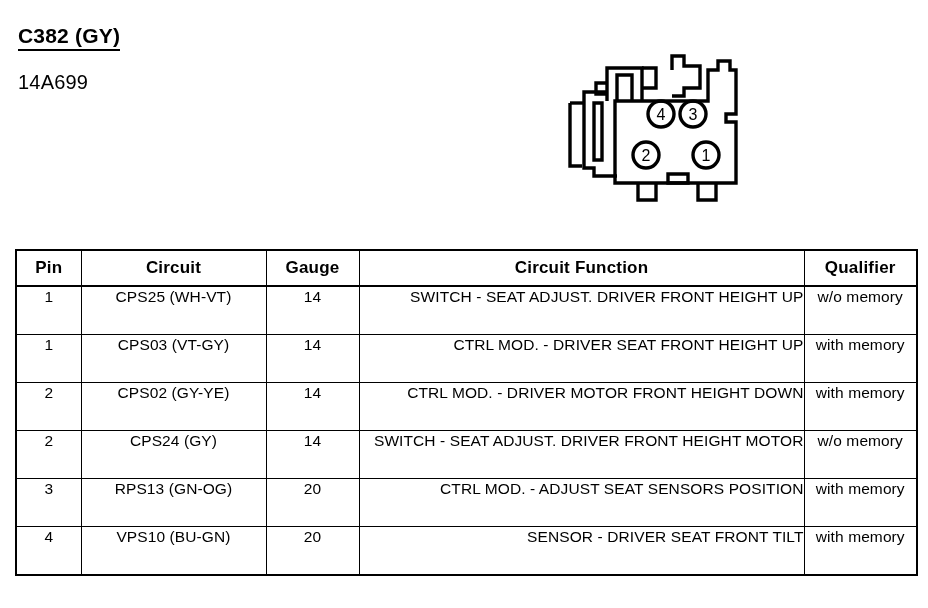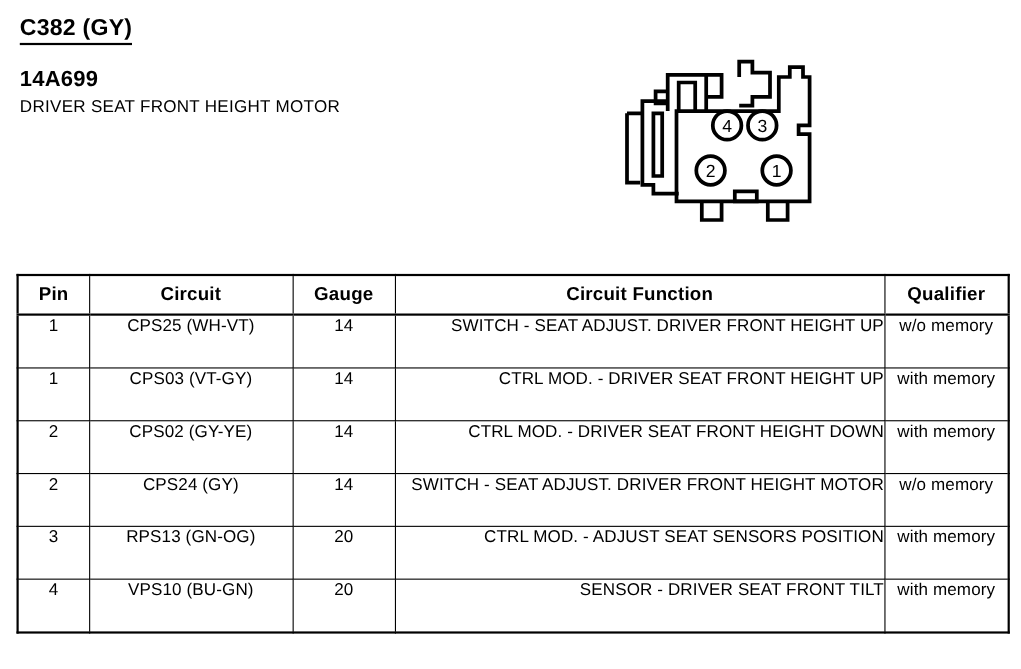--- a/index.html
+++ b/index.html
@@ -14,35 +14,35 @@
     position: relative;
     font-family: "Liberation Sans", sans-serif;
     color: #000000;
     overflow: hidden;
   }
 
   
   #header-block {
     position: absolute;
     left: 18px;
-    top: 14px;
+    top: 24px;
     width: 520px;
   }
   #connector-id {
     font-size: 21px;
     font-weight: bold;
     letter-spacing: 0.2px;
     line-height: 1.12;
     display: inline-block;
     border-bottom: 2.5px solid #000;
     padding-bottom: 1px;
   }
   #part-number {
     font-size: 20px;
-    font-weight: bold;
+    font-weight: normal;
     letter-spacing: 0.2px;
     margin-top: 20px;
     line-height: 1.12;
   }
   #component-name {
     font-size: 15.5px;
     font-weight: normal;
     letter-spacing: 0.25px;
     margin-top: 6px;
     line-height: 1.15;
@@ -116,21 +116,20 @@
   table#pin-table {
     border: 2.4px solid #000;
   }
 </style>
 </head>
 <body>
 
 <div id="header-block">
   <div id="connector-id">C382 (GY)</div>
   <div id="part-number">14A699</div>
-  <div id="component-name">DRIVER SEAT FRONT HEIGHT MOTOR</div>
 </div>
 
 <div id="connector-figure">
   <svg width="230" height="165" viewBox="0 0 230 165">
     <g fill="none" stroke="#000" stroke-width="3.4" stroke-linejoin="miter" stroke-linecap="butt">
 
       <path d="M 55 53
                L 148 53
                L 148 22
                L 158 22
@@ -211,21 +210,21 @@
           <td class="cell-pin">1</td>
           <td class="cell-circuit">CPS03 (VT-GY)</td>
           <td class="cell-gauge">14</td>
           <td class="cell-func">CTRL MOD. - DRIVER SEAT FRONT HEIGHT UP</td>
           <td class="cell-qual">with memory</td>
         </tr>
         <tr>
           <td class="cell-pin">2</td>
           <td class="cell-circuit">CPS02 (GY-YE)</td>
           <td class="cell-gauge">14</td>
-          <td class="cell-func">CTRL MOD. - DRIVER SEAT FRONT HEIGHT DOWN</td>
+          <td class="cell-func">CTRL MOD. - DRIVER MOTOR FRONT HEIGHT DOWN</td>
           <td class="cell-qual">with memory</td>
         </tr>
         <tr>
           <td class="cell-pin">2</td>
           <td class="cell-circuit">CPS24 (GY)</td>
           <td class="cell-gauge">14</td>
           <td class="cell-func">SWITCH - SEAT ADJUST. DRIVER FRONT HEIGHT MOTOR</td>
           <td class="cell-qual">w/o memory</td>
         </tr>
         <tr>

